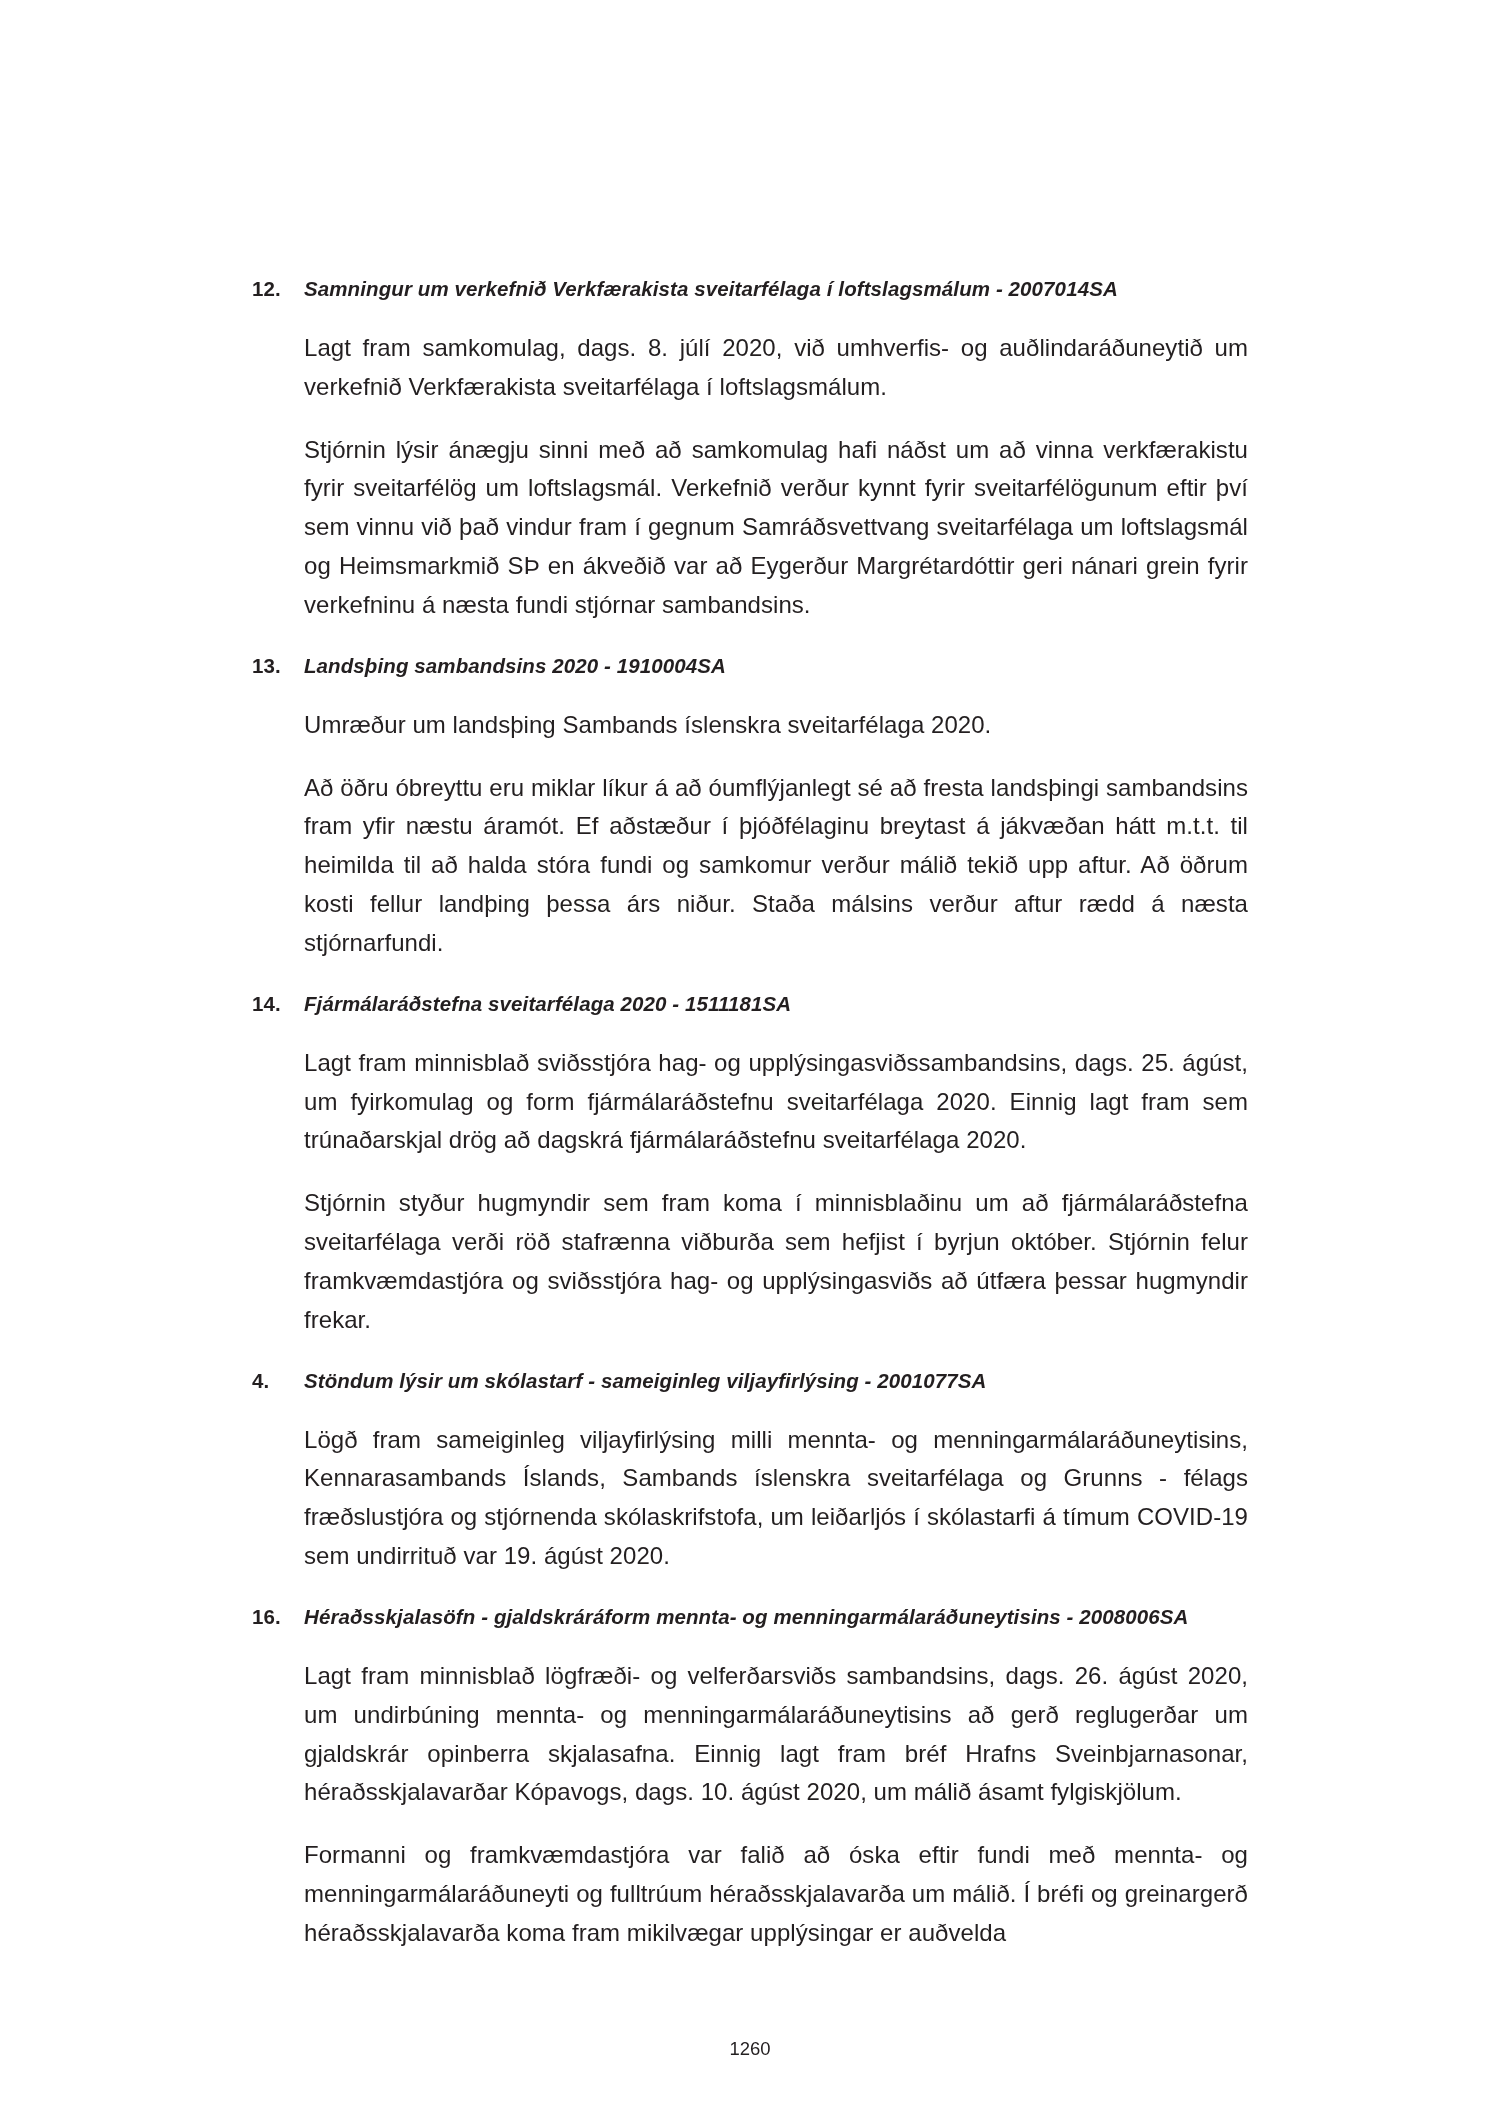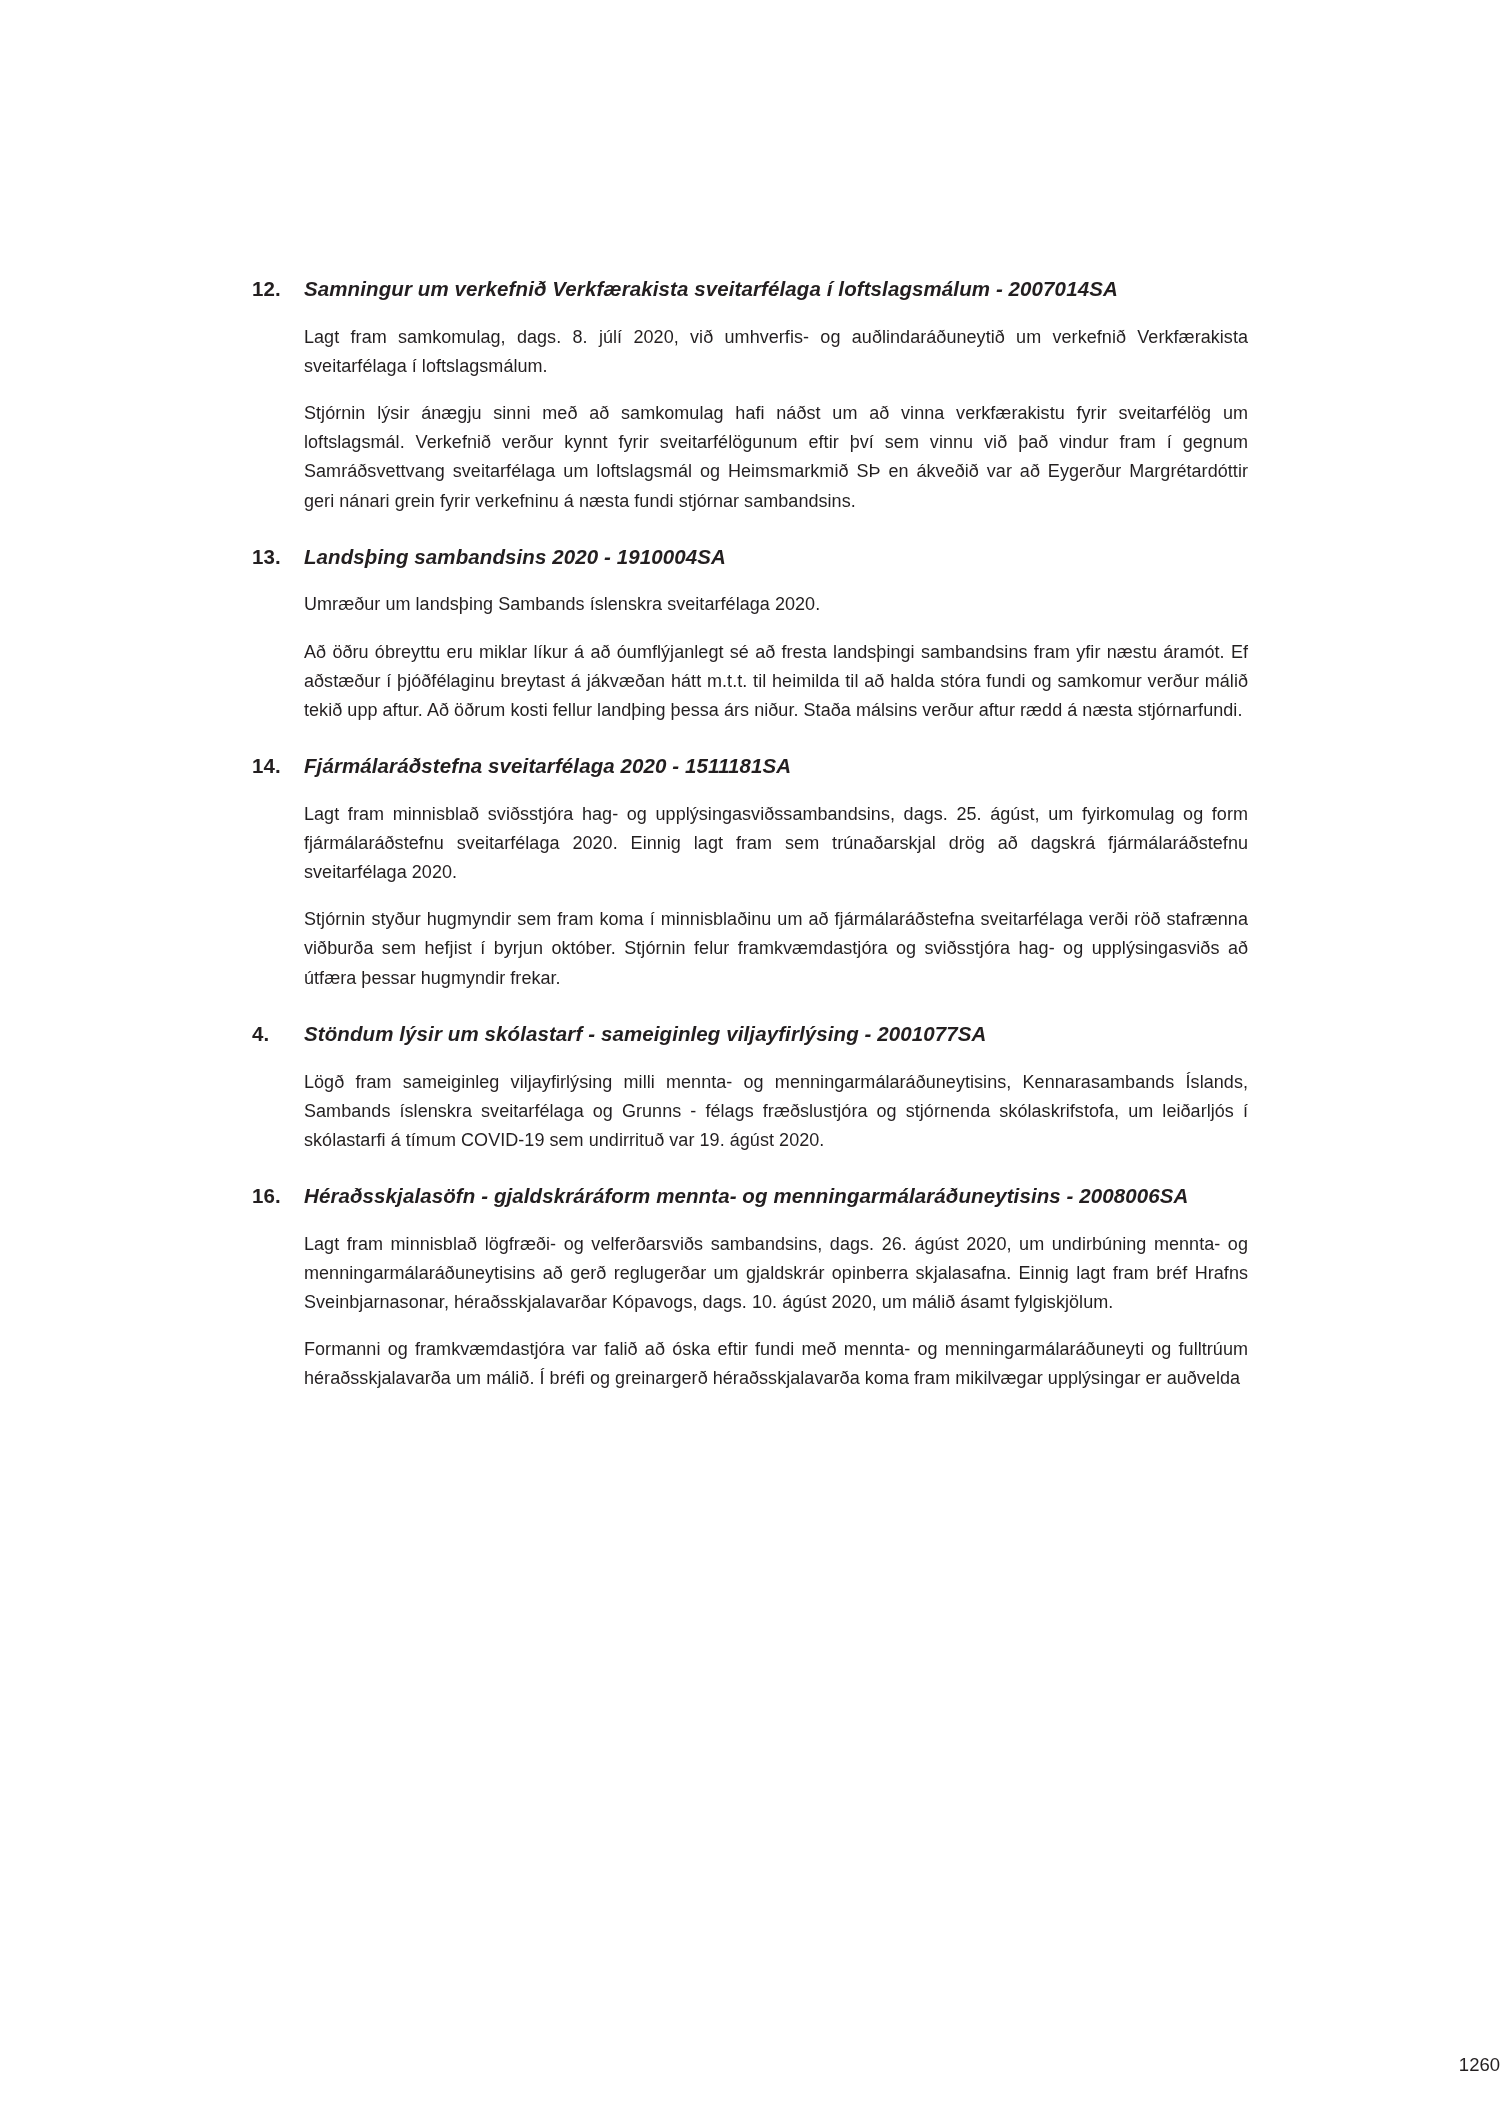--- a/index.html
+++ b/index.html
@@ -41,37 +41,37 @@
     flex: 0 0 52px;
     text-align: left;
     font-weight: bold;
   }
   .item-title {
     flex: 1 1 auto;
     font-style: italic;
   }
   .para {
     margin-left: 52px;
-    font-size: 18px;
+    font-size: 24px;
     line-height: 1.62;
     text-align: justify;
     margin-bottom: 16px;
     letter-spacing: 0.05px;
   }
   .para:last-child {
     margin-bottom: 0;
   }
   .para.italic {
   }
   .footer {
     position: absolute;
     left: 0;
     right: 0;
-    bottom: 58px;
-    text-align: right;
+    bottom: 74px;
+    text-align: center;
     font-size: 18.5px;
     color: #231f20;
   }
 </style>
 </head>
 <body>
 
 <div class="page">
   <div class="doc-body">
 

